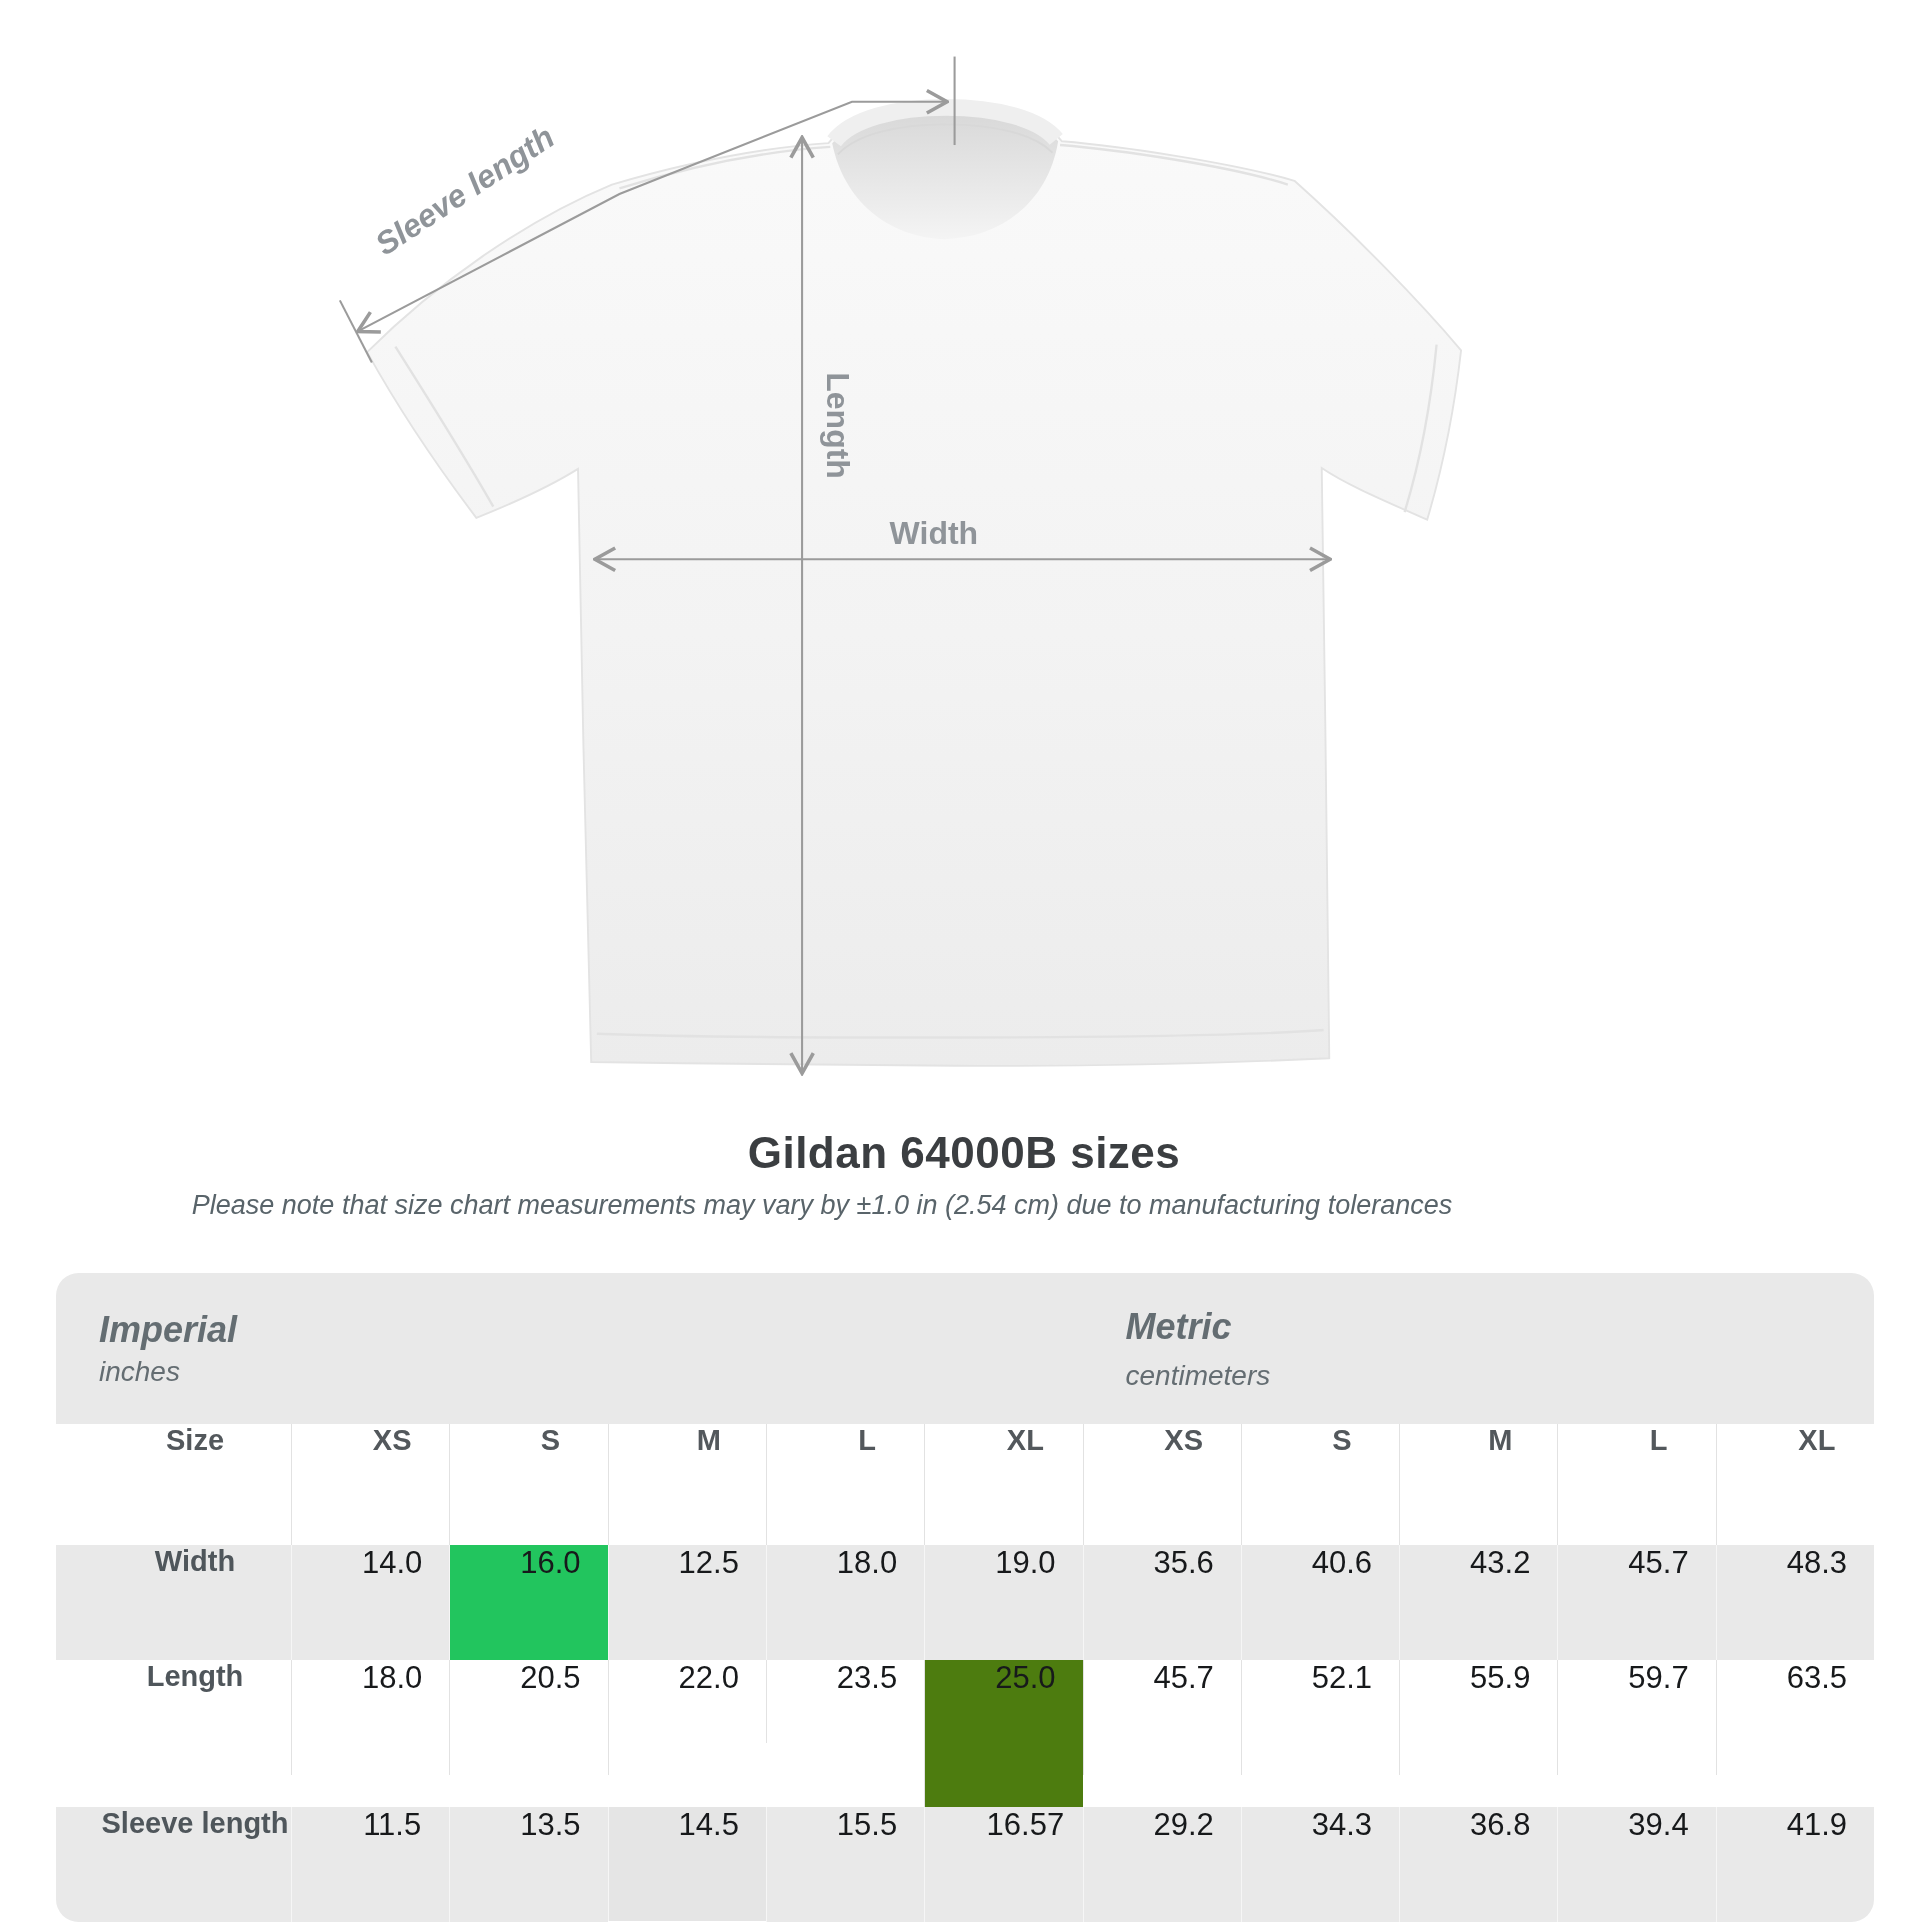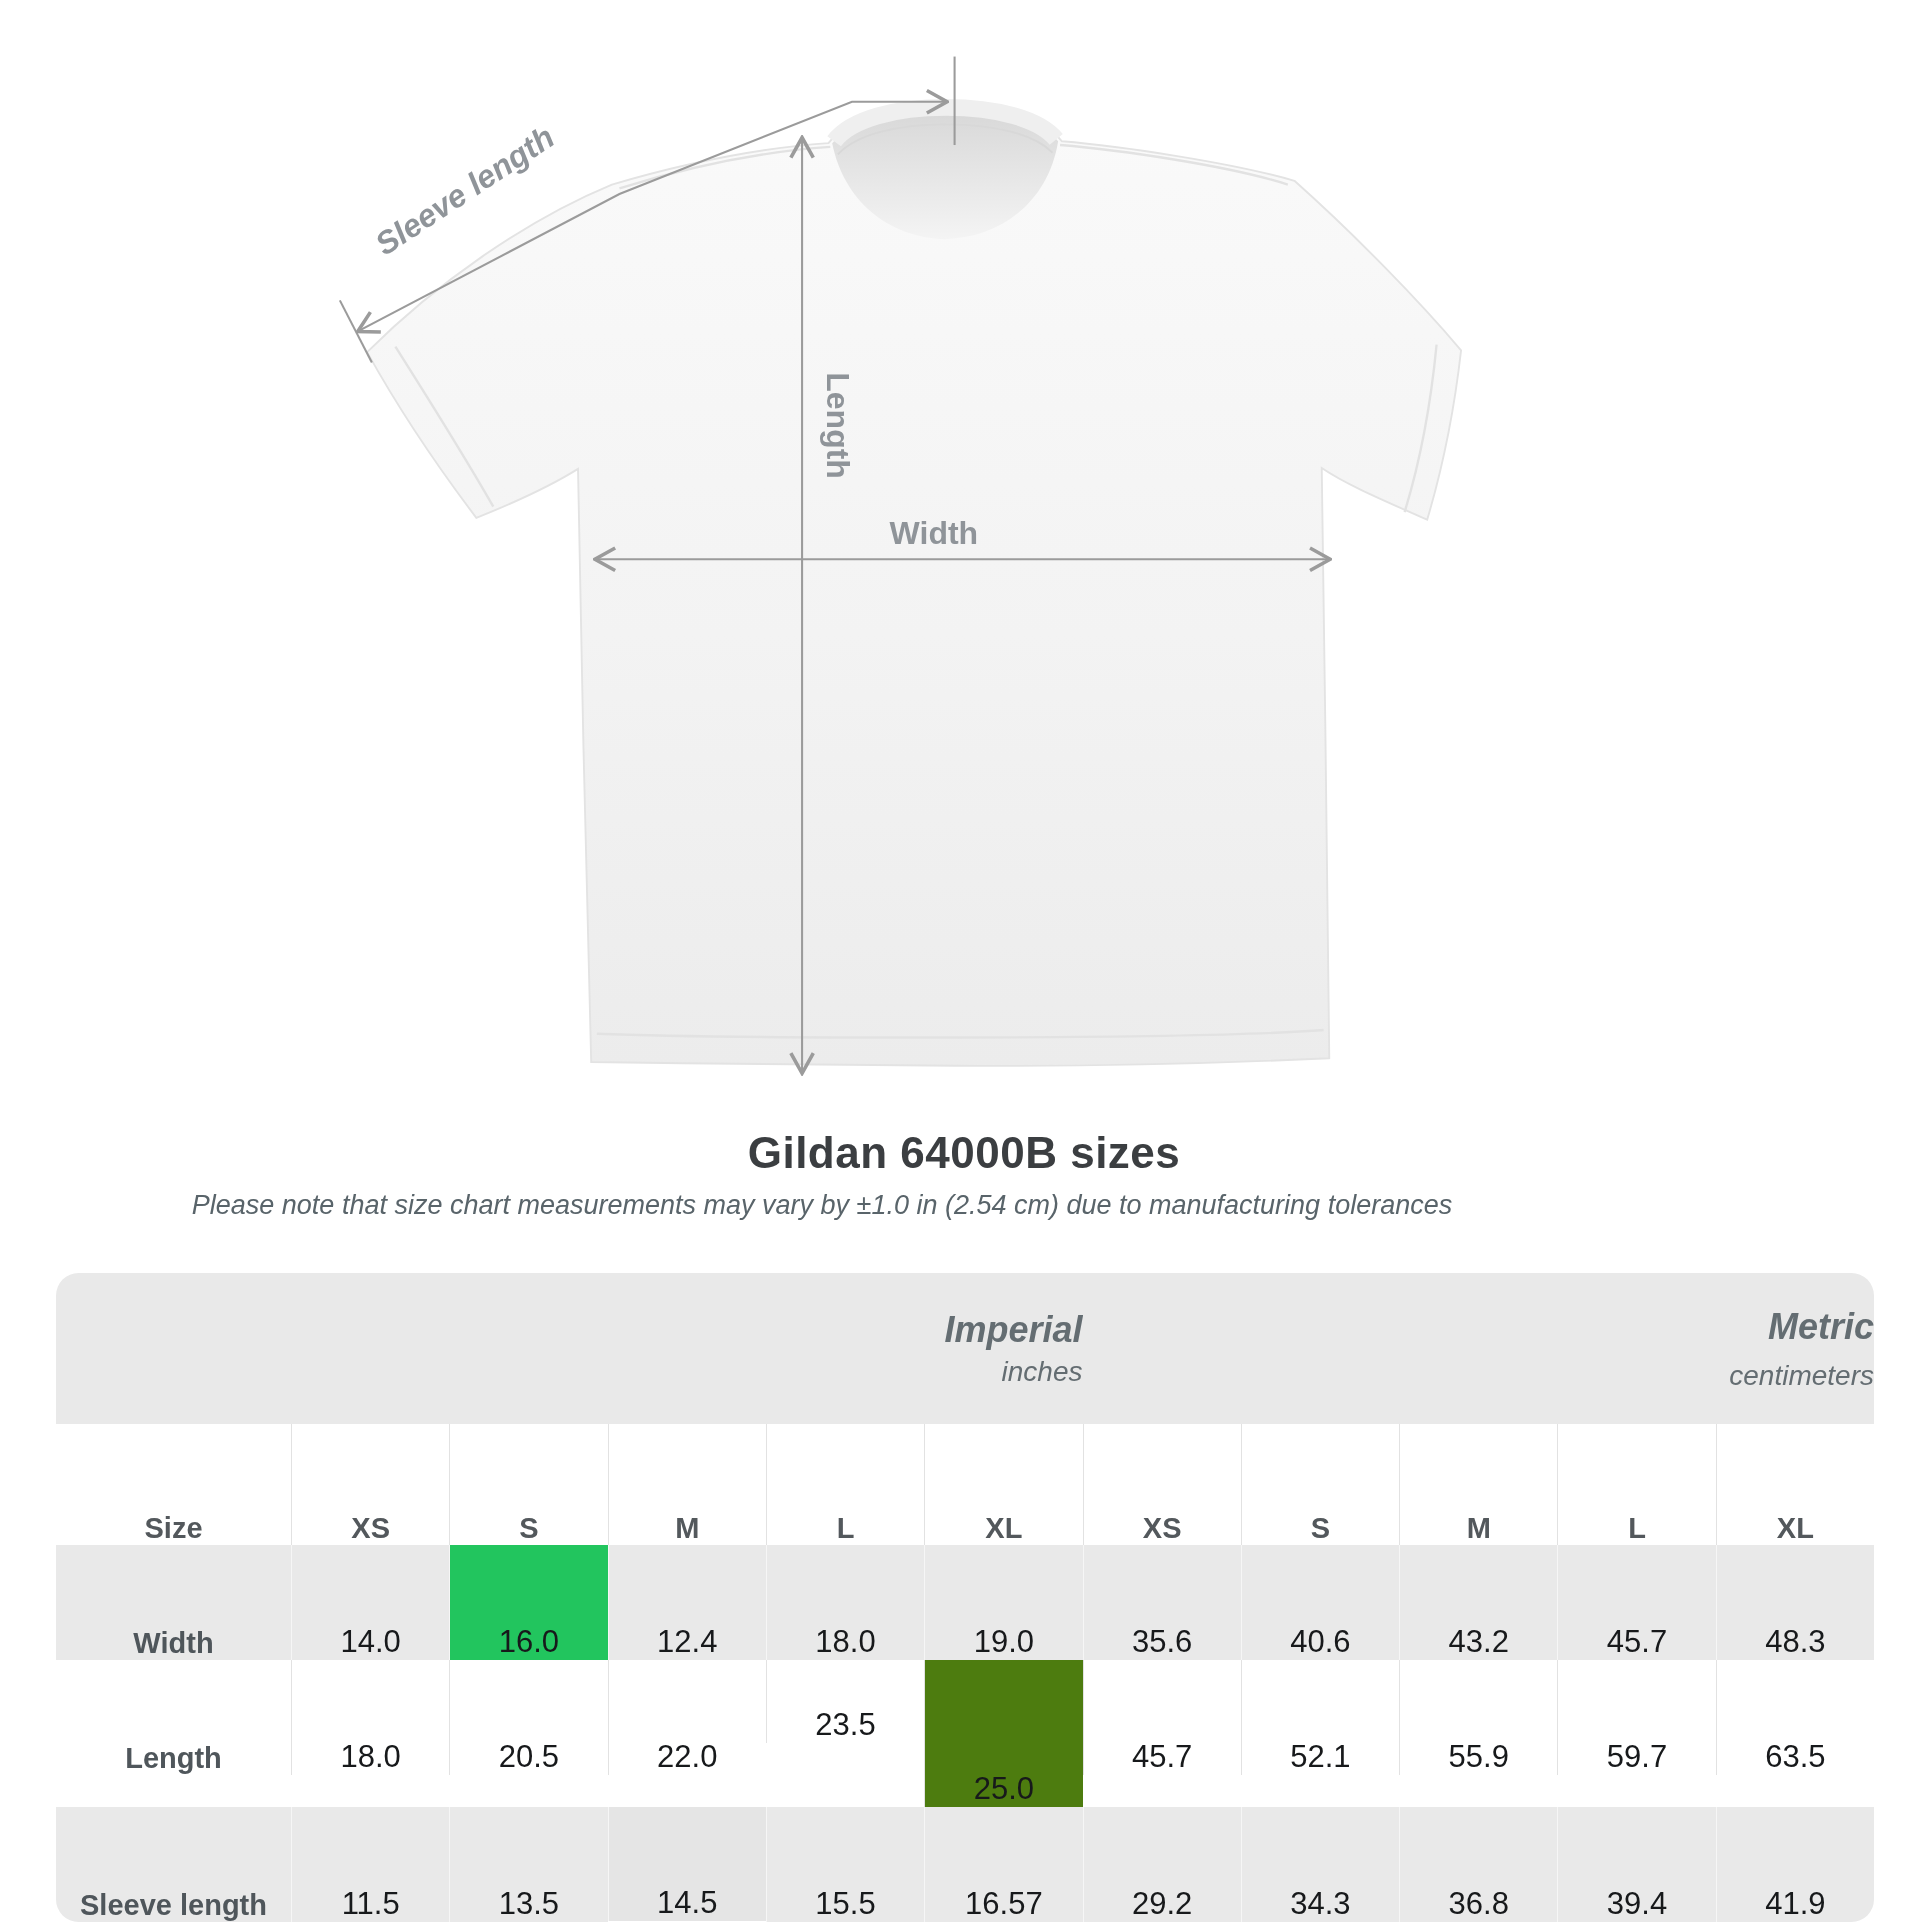--- a/index.html
+++ b/index.html
@@ -9,21 +9,21 @@
   .diagram-wrap{position:absolute;left:0;top:0;width:1928px;height:1111px;}
 
   .page-title{position:absolute;left:0;top:1128px;width:1928px;text-align:center;
       font-size:44px;font-weight:bold;color:#3b3e41;letter-spacing:0.5px;}
   .page-subtitle{position:absolute;left:0;top:1190px;width:1644px;text-align:center;
       font-size:27px;font-style:italic;color:#59646a;}
 
   .size-table{position:absolute;left:56px;top:1273px;width:1818px;
       display:grid;grid-template-columns:235px repeat(10,1fr);
       font-size:31px;color:#17191b;}
-  .cell{display:flex;align-items:flex-end;justify-content:center;}
+  .cell{display:flex;align-items:flex-start;justify-content:center;padding-left:43px;}
 
   .band{height:151px;background:#e9e9e9;flex-direction:column;gap:5.6px;}
   .band-left{grid-column:1/7;border-top-left-radius:22.6px;}
   .band-right{grid-column:7/12;border-top-right-radius:22.6px;gap:12px;}
   .band .system{font-size:36px;font-weight:bold;font-style:italic;color:#646d72;}
   .band .unit{font-size:28px;font-style:italic;color:#646d72;}
 
   .colhead{height:121px;background:#ffffff;font-weight:bold;color:#53585c;font-size:29px;}
   .rowlabel{font-weight:bold;color:#4f565b;font-size:29px;}
 
@@ -125,21 +125,21 @@
   <div class="cell colhead div">XS</div>
   <div class="cell colhead div">S</div>
   <div class="cell colhead div">M</div>
   <div class="cell colhead div">L</div>
   <div class="cell colhead div">XL</div>
 
   <div style="display:contents" class="r-gray">
     <div class="cell rowlabel" style="background:#e9e9e9;height:115px">Width</div>
     <div class="cell" style="background:#e9e9e9;height:115px;border-left:1.9px solid #f6f6f6">14.0</div>
     <div class="cell" style="background:#22c55e;height:115px;border-left:1.9px solid #f6f6f6">16.0</div>
-    <div class="cell" style="background:#e9e9e9;height:115px;border-left:1.9px solid #f6f6f6">12.4</div>
+    <div class="cell" style="background:#e9e9e9;height:115px;border-left:1.9px solid #f6f6f6">12.5</div>
     <div class="cell" style="background:#e9e9e9;height:115px;border-left:1.9px solid #f6f6f6">18.0</div>
     <div class="cell" style="background:#e9e9e9;height:115px;border-left:1.9px solid #f6f6f6">19.0</div>
     <div class="cell" style="background:#e9e9e9;height:115px;border-left:1.9px solid #f6f6f6">35.6</div>
     <div class="cell" style="background:#e9e9e9;height:115px;border-left:1.9px solid #f6f6f6">40.6</div>
     <div class="cell" style="background:#e9e9e9;height:115px;border-left:1.9px solid #f6f6f6">43.2</div>
     <div class="cell" style="background:#e9e9e9;height:115px;border-left:1.9px solid #f6f6f6">45.7</div>
     <div class="cell" style="background:#e9e9e9;height:115px;border-left:1.9px solid #f6f6f6">48.3</div>
   </div>
 
   <div style="display:contents" class="r-white">

